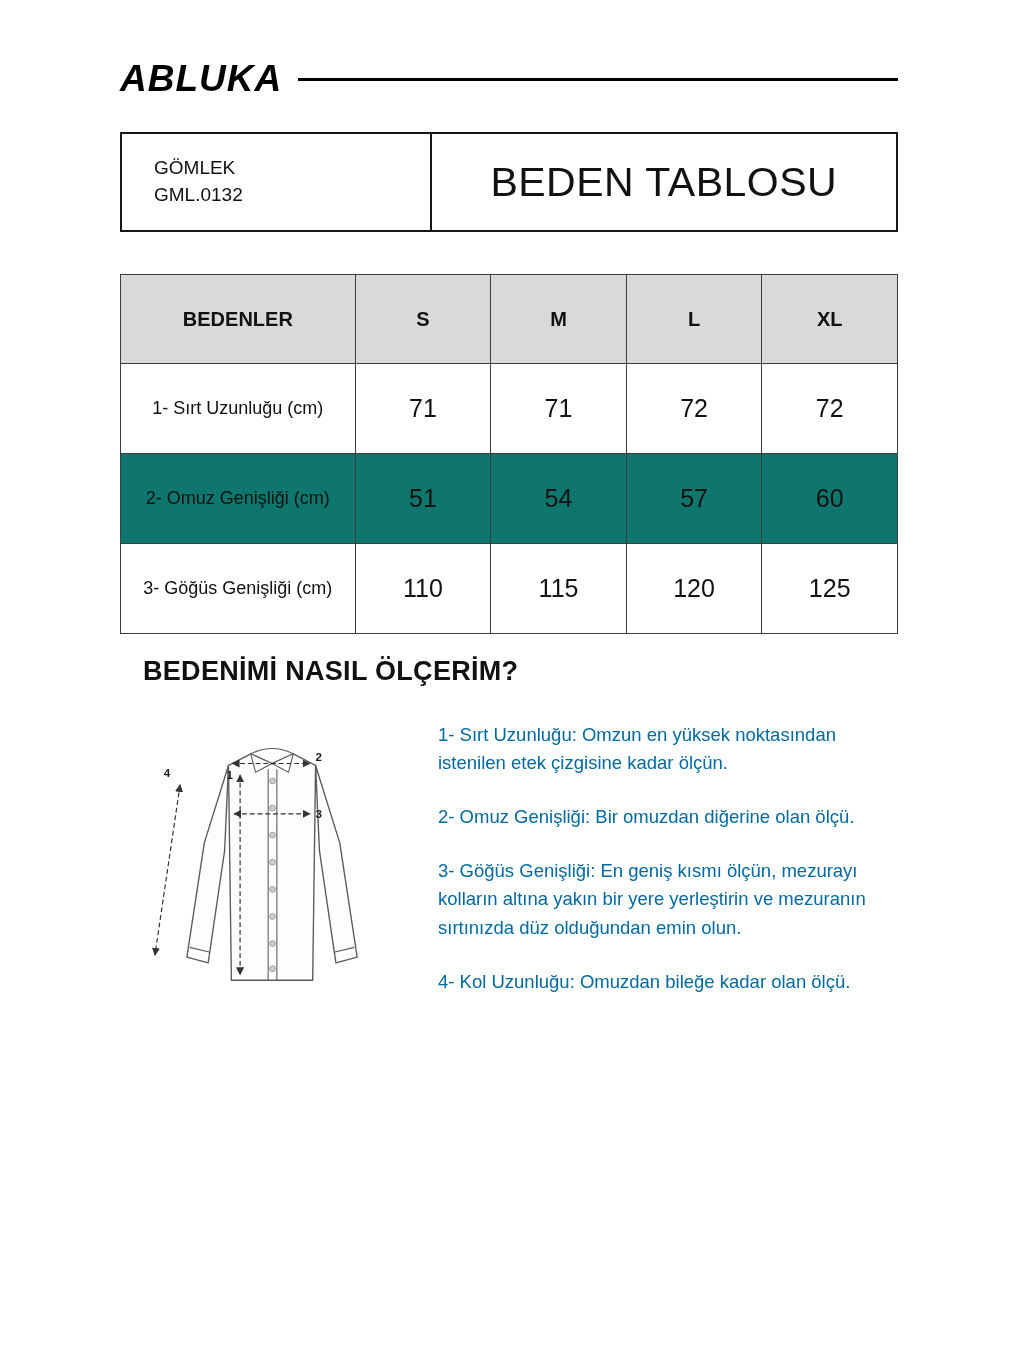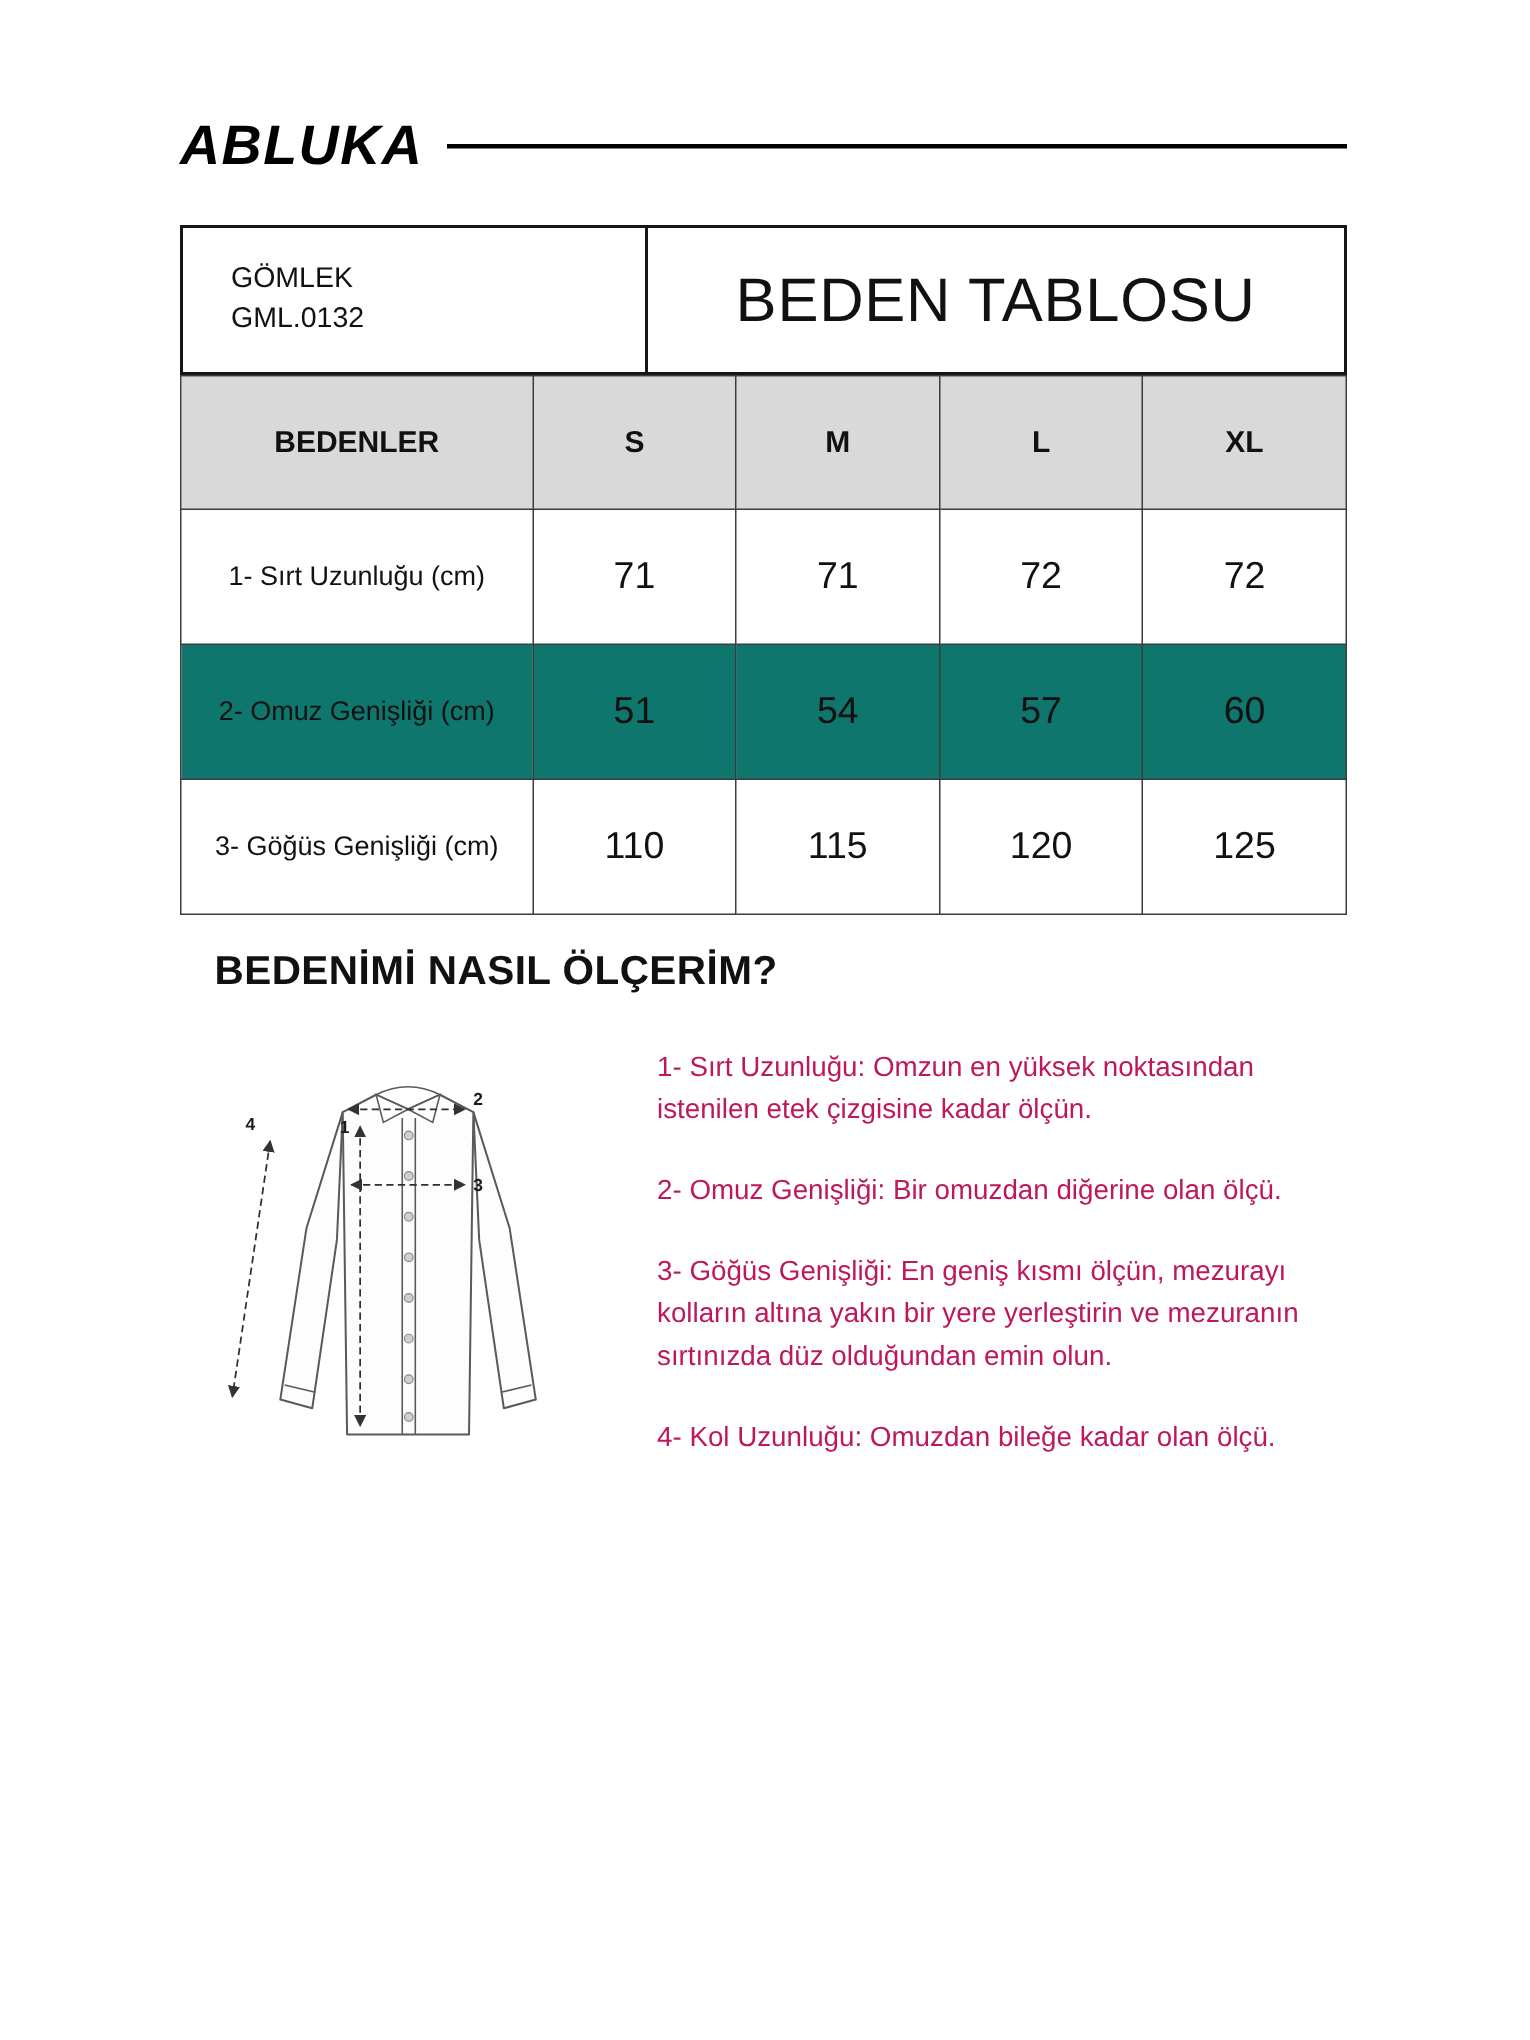--- a/index.html
+++ b/index.html
@@ -5,21 +5,21 @@
   * { margin: 0; padding: 0; box-sizing: border-box; }
   html, body { background: #ffffff; }
   body {
     width: 1020px; height: 1360px;
     font-family: "Liberation Sans", sans-serif;
     color: #111111;
   }
   .page {
     width: 1020px; height: 1212px;
     background: #ffffff;
-    padding: 76px 122px 0 120px;
+    padding: 58px 122px 0 120px;
     overflow: hidden;
   }
 
   
   .brand-row { display: flex; align-items: center; }
   .logo {
     font-size: 37px; font-weight: 900; font-style: italic;
     letter-spacing: 1px; color: #000; white-space: nowrap;
   }
   .brand-rule { flex: 1; height: 3px; background: #000; margin-left: 16px; }
@@ -33,41 +33,41 @@
   .title-left {
     width: 40%; border-right: 2px solid #161616;
     display: flex; flex-direction: column; justify-content: center;
     padding-left: 32px; font-size: 19px; line-height: 1.4;
   }
   .title-right { flex: 1; display: flex; align-items: center; justify-content: center; }
   .title-right h1 { font-size: 41px; font-weight: 400; letter-spacing: 0.5px; white-space: nowrap; }
 
   
   .size-table {
-    width: 100%;
+    margin-top: 42px; width: 100%;
     border-collapse: collapse; table-layout: fixed;
   }
   .size-table th, .size-table td {
     border: 1px solid #3c3c3c;
     text-align: center; vertical-align: middle;
     background: #ffffff;
   }
   .size-table th { height: 89px; font-size: 20px; font-weight: 700; background: #d9d9d9; }
   .size-table td { height: 90px; font-size: 25px; font-weight: 400; }
   .size-table td.row-label { font-size: 18px; }
   .size-table tr.shaded td { background: #0f766e; }
 
   
   .measure-title {
     margin-top: 22px; padding-left: 23px;
     font-size: 27px; font-weight: 800; letter-spacing: 0.3px;
   }
   .measure-row { display: flex; margin-top: 32px; }
   .diagram { width: 294px; margin-left: 6px; flex: 0 0 auto; }
-  .instructions { flex: 1; padding-left: 18px; padding-top: 2px; font-size: 18.5px; line-height: 1.52; color: #be185d; }
+  .instructions { flex: 1; padding-left: 18px; padding-top: 2px; font-size: 18.5px; line-height: 1.52; color: #0369a1; }
   .instructions p { margin-bottom: 26px; }
 </style>
 </head>
 <body>
 
 <div class="page">
 
   <header class="brand-row">
     <span class="logo">ABLUKA</span>
     <span class="brand-rule"></span>

